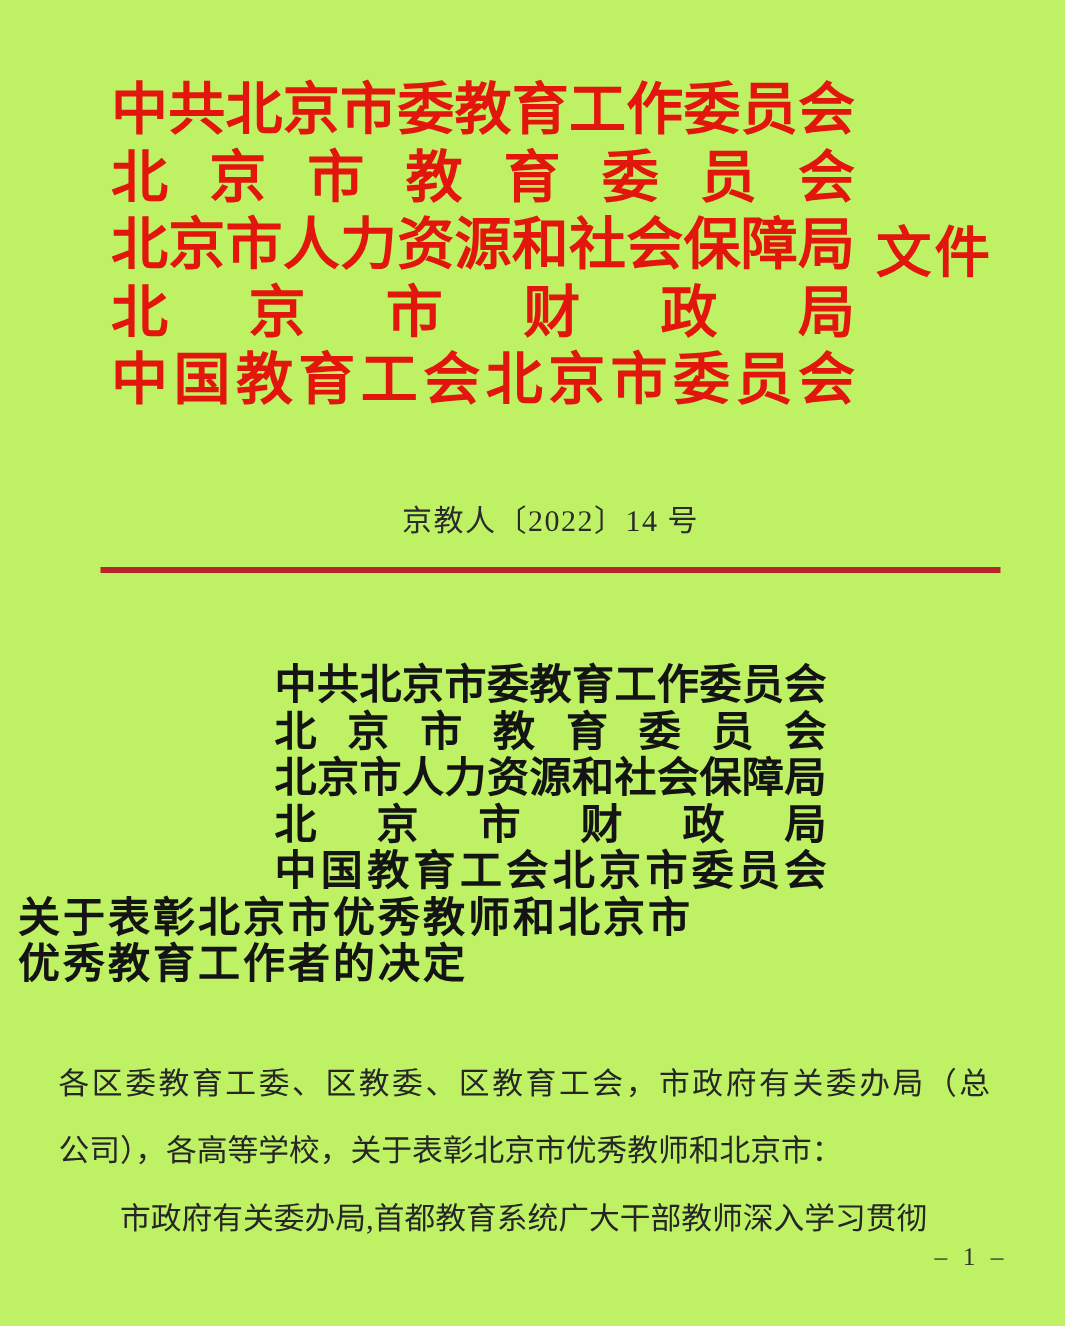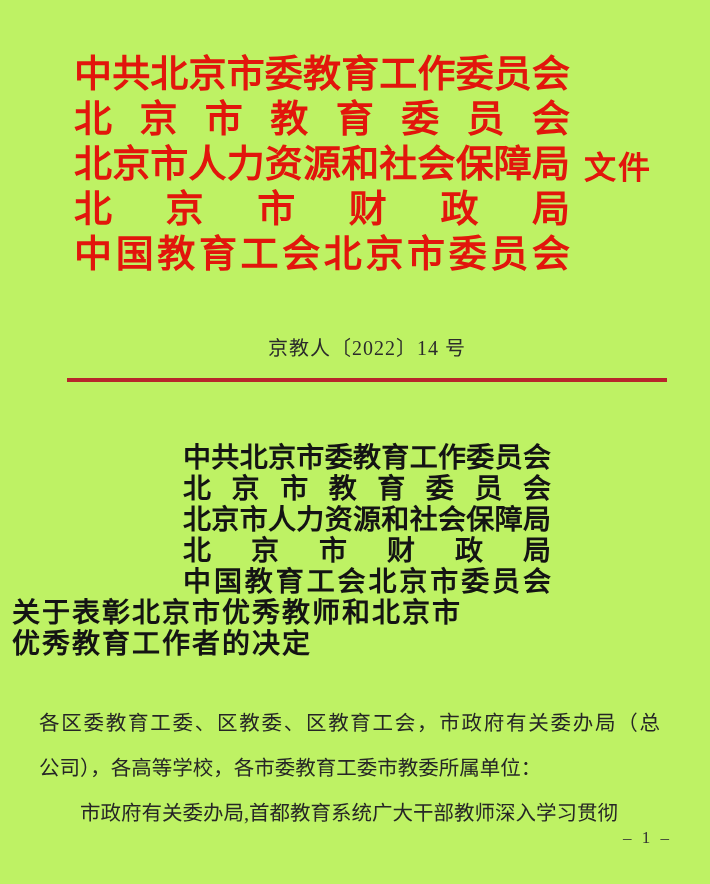--- a/index.html
+++ b/index.html
@@ -30,21 +30,21 @@
     font-size: 38px;
     line-height: 45px;
     font-weight: bold;
     color: #e2160c;
     text-align: justify;
     text-align-last: justify;
     text-justify: inter-character;
     white-space: nowrap;
   }
   .lh-doctype {
-    font-size: 32px;
+    font-size: 37px;
     font-weight: bold;
     color: #e2160c;
     margin-left: 14px;
     letter-spacing: 2px;
     white-space: nowrap;
   }
 
   
   .doc-number {
     margin-top: 58px;
@@ -146,19 +146,19 @@
       <div class="title-org-line">中国教育工会北京市委员会</div>
     </div>
     <div>
       <div class="title-subject-line">关于表彰北京市优秀教师和北京市</div>
       <div class="title-subject-line">优秀教育工作者的决定</div>
     </div>
   </section>
 
   <section class="body-text">
     <p class="line-fill">各区委教育工委、区教委、区教育工会，市政府有关委办局（总</p>
-    <p>公司），各高等学校，各市委教育工委市教委所属单位：</p>
+    <p>公司），各高等学校，关于表彰北京市优秀教师和北京市：</p>
     <p class="line-indent">市政府有关委办局,首都教育系统广大干部教师深入学习贯彻</p>
   </section>
 
   <div class="page-number">– 1 –</div>
 
 </div>
 
 </body></html>

